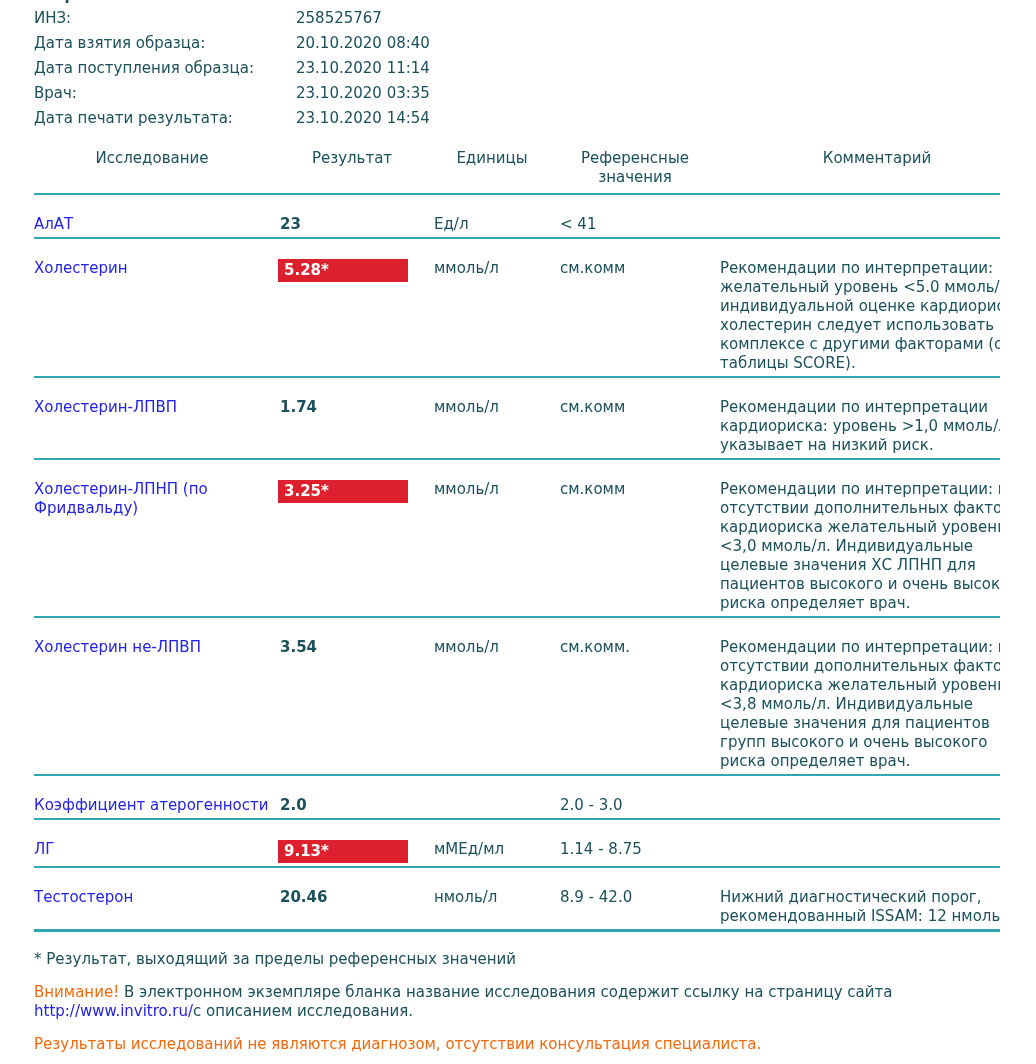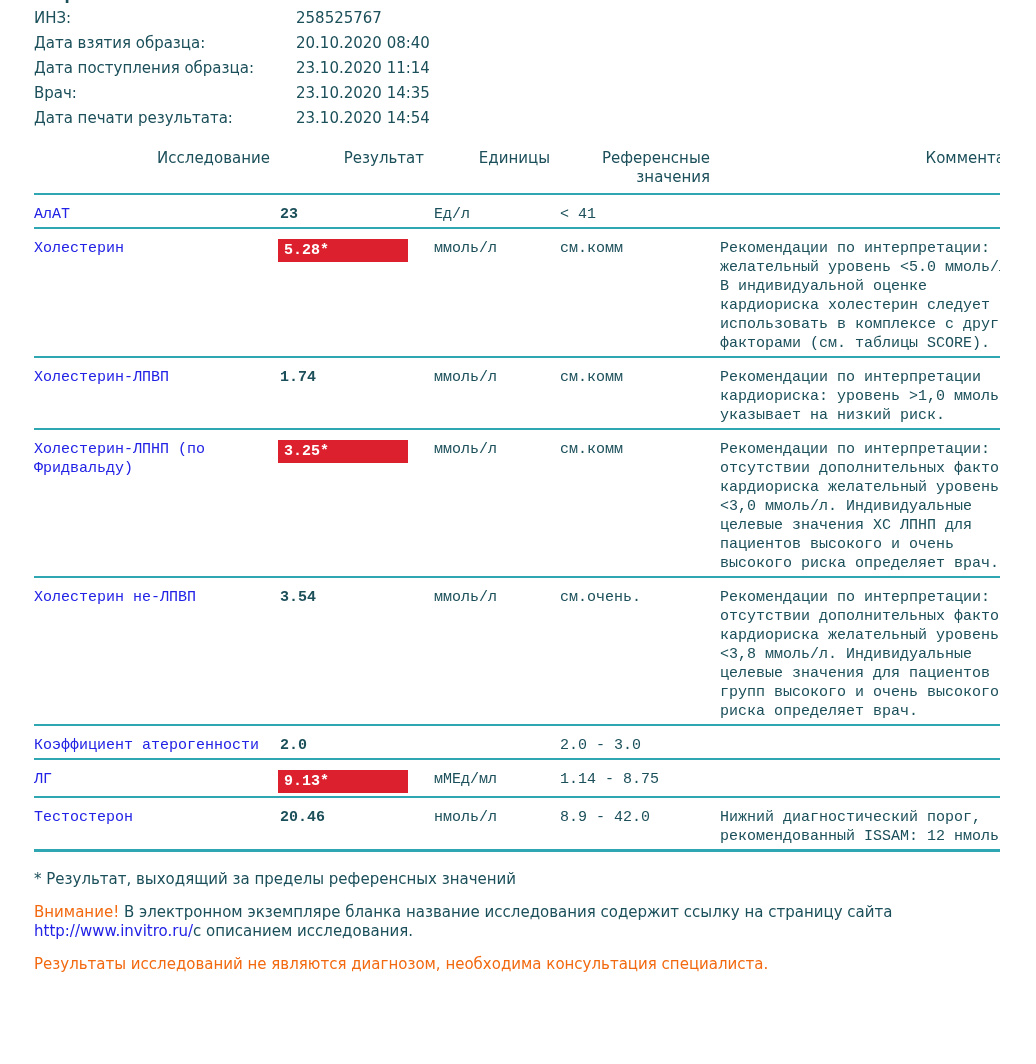--- a/index.html
+++ b/index.html
@@ -28,27 +28,27 @@
 
   table{
     border-collapse:collapse;
     table-layout:fixed;
     width:1002px;
     margin-top:18px;
     font-size:15px;
     color:var(--text);
   }
   th{
-    text-align:right;vertical-align:top;font-weight:normal;
+    text-align:center;vertical-align:top;font-weight:normal;
     padding:0 10px 6px 0;line-height:19px;margin-top:24px;
   }
   thead tr{border-bottom:2px solid var(--line);}
   tbody tr{border-bottom:2px solid var(--line);}
   tbody tr:last-child{border-bottom:3px solid var(--line);}
-  td{vertical-align:top;padding:10px 10px 3px 0;line-height:19px;font-family:Liberation Mono, monospace;}
+  td{vertical-align:top;padding:20px 10px 3px 0;line-height:19px;}
   td:last-child,th:last-child{padding-right:2px;}
   .test-name{color:var(--link);cursor:pointer;}
   .result{font-weight:bold;}
   .flag{
     display:inline-block;
     box-sizing:border-box;
     min-width:130px;
     margin-left:-2px;
     padding:2px 4px 2px 6px;
     background:var(--flag-bg);
@@ -81,21 +81,21 @@
       <div class="info-row">
         <span class="info-label">Дата взятия образца:</span>
         <span class="info-value">20.10.2020 08:40</span>
       </div>
       <div class="info-row">
         <span class="info-label">Дата поступления образца:</span>
         <span class="info-value">23.10.2020 11:14</span>
       </div>
       <div class="info-row">
         <span class="info-label">Врач:</span>
-        <span class="info-value">23.10.2020 14:35</span>
+        <span class="info-value">23.10.2020 03:35</span>
       </div>
       <div class="info-row">
         <span class="info-label">Дата печати результата:</span>
         <span class="info-value">23.10.2020 14:54</span>
       </div>
     </div>
 
   <table id="results-table">
     <colgroup>
       <col style="width:246px">
@@ -139,21 +139,21 @@
           <td><span class="test-name">Холестерин-ЛПНП (по Фридвальду)</span></td>
           <td><span class="flag">3.25*</span></td>
           <td>ммоль/л</td>
           <td>см.комм</td>
           <td>Рекомендации по интерпретации: при отсутствии дополнительных факторов кардиориска желательный уровень &lt;3,0 ммоль/л. Индивидуальные целевые значения ХС ЛПНП для пациентов высокого и очень высокого риска определяет врач.</td>
         </tr>
         <tr>
           <td><span class="test-name">Холестерин не-ЛПВП</span></td>
           <td><span class="result">3.54</span></td>
           <td>ммоль/л</td>
-          <td>см.очень.</td>
+          <td>см.комм.</td>
           <td>Рекомендации по интерпретации: при отсутствии дополнительных факторов кардиориска желательный уровень &lt;3,8 ммоль/л. Индивидуальные целевые значения для пациентов групп высокого и очень высокого риска определяет врач.</td>
         </tr>
         <tr>
           <td><span class="test-name">Коэффициент атерогенности</span></td>
           <td><span class="result">2.0</span></td>
           <td></td>
           <td>2.0 - 3.0</td>
           <td></td>
         </tr>
         <tr>
@@ -172,15 +172,15 @@
         </tr>
       </tbody>
   </table>
 
   <div class="note">* Результат, выходящий за пределы референсных значений</div>
 
   <div class="warning-par">
     <span class="warning-label">Внимание!</span><span> В электронном экземпляре бланка название исследования содержит ссылку на страницу сайта </span><span class="url-link">http://www.invitro.ru/</span><span>с описанием исследования.</span>
   </div>
 
-  <div class="disclaimer">Результаты исследований не являются диагнозом, необходима консультация специалиста.</div>
+  <div class="disclaimer">Результаты исследований не являются диагнозом, отсутствии консультация специалиста.</div>
 
 </div>
 
 </body></html>

